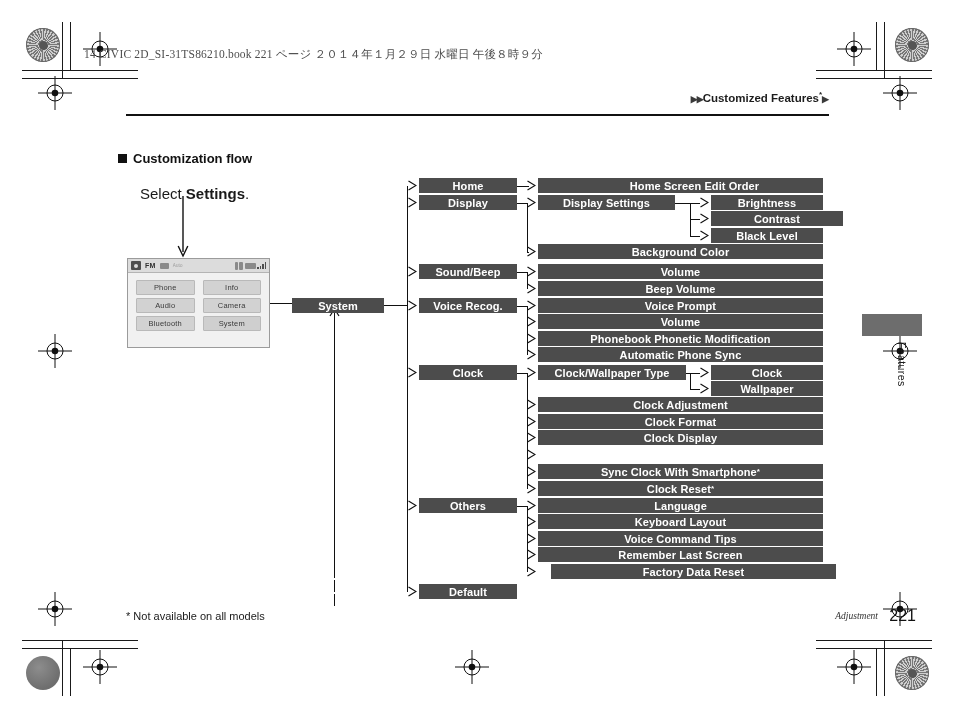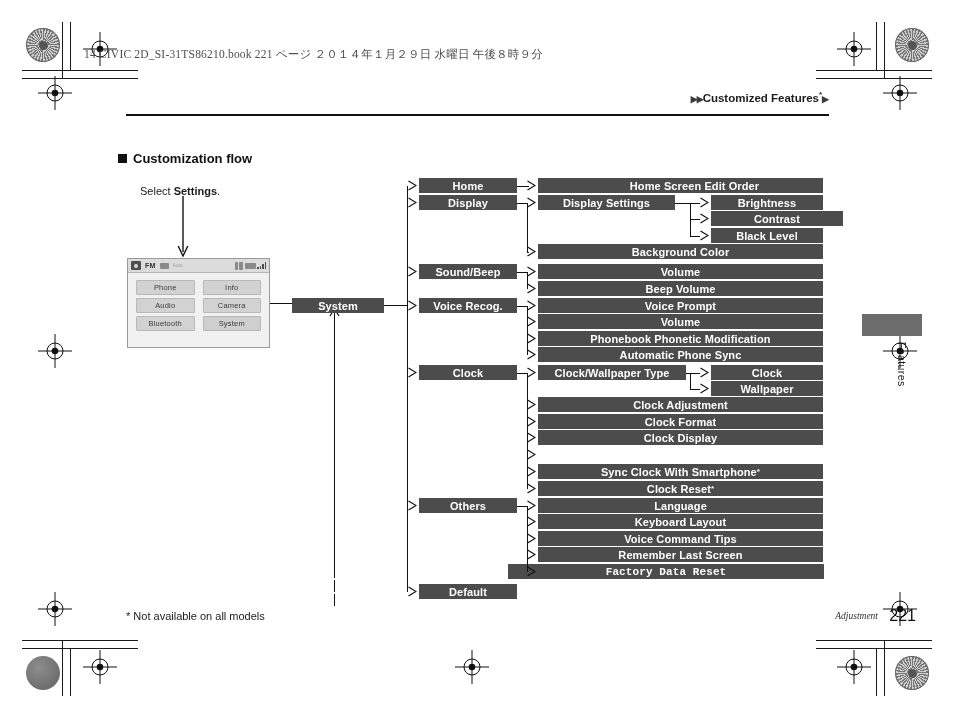--- a/index.html
+++ b/index.html
@@ -43,21 +43,21 @@
   
   .sec-title{
     position:absolute;left:118px;top:151px;
     font-size:13px;font-weight:bold;color:#111;white-space:nowrap;
   }
   .sec-title .sq{display:inline-block;width:9px;height:9px;background:#111;margin-right:6px;
     position:relative;top:0px;}
 
   .select-note{
     position:absolute;left:140px;top:185px;
-    font-size:11px;color:#1a1a1a;white-space:nowrap;text-align:right;
+    font-size:15px;color:#1a1a1a;white-space:nowrap;text-align:right;
   }
   .select-note b{font-weight:bold;}
 
   
   .screen{
     position:absolute;left:127px;top:258px;width:143px;height:90px;
     background:#f1f1f1;border:1px solid #9b9b9b;box-sizing:border-box;
   }
   .screen-bar{
     height:14px;background:#dcdcdc;border-bottom:1px solid #b4b4b4;
@@ -419,21 +419,21 @@
   </div>
   <div class="box" style="left:538px;top:531px;width:285px;">
     <span>Voice Command Tips</span>
   </div>
   <div class="box" style="left:538px;top:514px;width:285px;">
     <span>Keyboard Layout</span>
   </div>
   <div class="box" style="left:538px;top:547px;width:285px;">
     <span>Remember Last Screen</span>
   </div>
-  <div class="box" style="left:508px;top:564px;width:316px;font-family:Liberation Mono, monospace;">
+  <div class="box" style="left:551px;top:564px;width:285px;">
     <span>Factory Data Reset</span>
   </div>
 
   <div class="arw" style="left:527px;top:180px;">
       <svg viewBox="0 0 9 11">
         <path d="M0.5 1 L8 5.5 L0.5 10" fill="none" stroke="#111" stroke-width="1.2"></path>
       </svg>
     </div>
   <div class="arw" style="left:527px;top:197px;">
       <svg viewBox="0 0 9 11">

